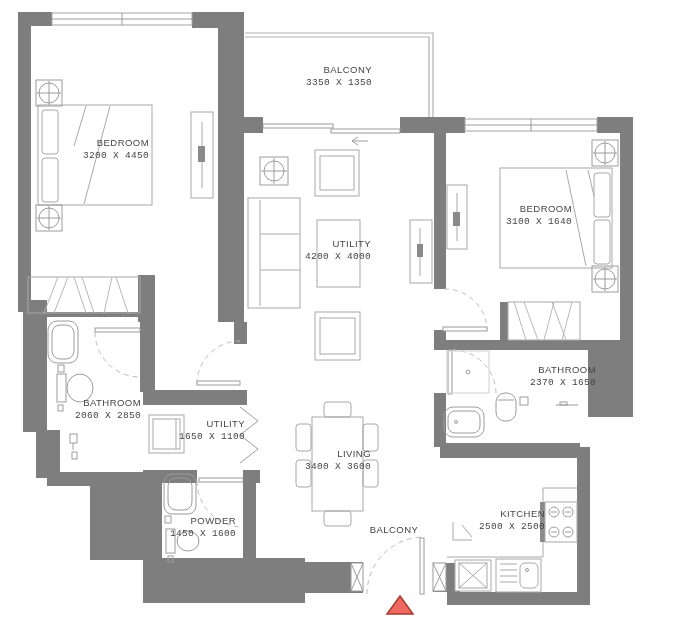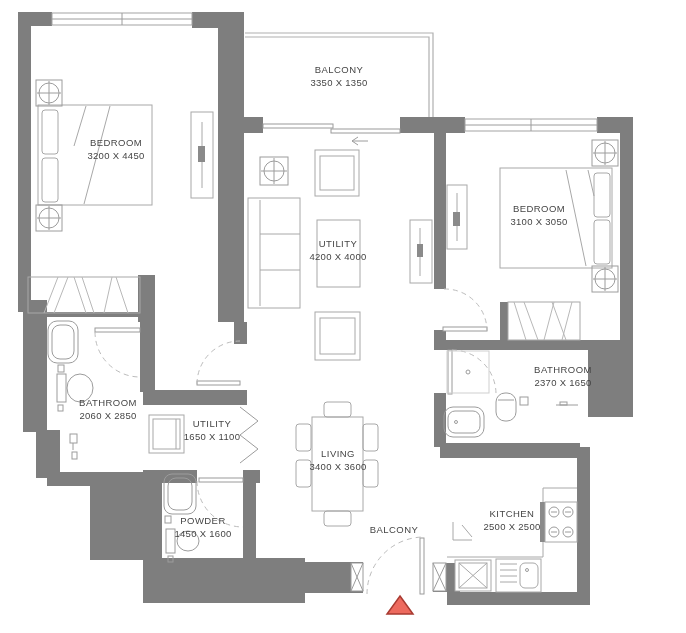--- a/index.html
+++ b/index.html
@@ -1,21 +1,21 @@
 <!DOCTYPE html>
 <html><head>
 <meta charset="utf-8">
 <style>
   body{margin:0;background:#fff;font-family:"Liberation Sans",sans-serif;}
   .plan{position:relative;width:686px;height:633px;background:#fff;overflow:hidden;}
   .plan svg{position:absolute;left:0;top:0;}
-  .lbl{position:absolute;transform:translate(-50%,-50%);text-align:center;
+  .lbl{position:absolute;transform:translate(-50%,-50%);text-align:right;
        font:9.5px/1.35 "Liberation Sans",sans-serif;color:#454545;
        letter-spacing:.45px;white-space:nowrap;}
-  .lbl .dims{letter-spacing:.3px;}
+  .lbl .dims{letter-spacing:.3px;font-family:Liberation Mono, monospace;}
   .wall{fill:#7e7e7e;}
   .furn{fill:none;stroke:#a8a8a8;stroke-width:1;}
   .furnw{fill:#fff;stroke:#a8a8a8;stroke-width:1;}
   .fix{fill:none;stroke:#9c9c9c;stroke-width:1;}
   .hatch{stroke:#b8b8b8;stroke-width:1;}
   .dash{fill:none;stroke:#bcbcbc;stroke-width:1;stroke-dasharray:5 4;}
   .leaf{fill:#fff;stroke:#9a9a9a;stroke-width:1;}
   .winf{fill:#fff;stroke:#a3a3a3;stroke-width:1;}
   .rail{fill:none;stroke:#b0b0b0;stroke-width:1.2;}
   .dark{fill:#8a8a8a;}
@@ -326,21 +326,21 @@
   <div class="lbl" style="left:339px;top:77px">
     <div>BALCONY</div>
     <div class="dims">3350 X 1350</div>
   </div>
   <div class="lbl" style="left:338px;top:251px">
     <div>UTILITY</div>
     <div class="dims">4200 X 4000</div>
   </div>
   <div class="lbl" style="left:539px;top:216px">
     <div>BEDROOM</div>
-    <div class="dims">3100 X 3050</div>
+    <div class="dims">3100 X 1640</div>
   </div>
   <div class="lbl" style="left:108px;top:410px">
     <div>BATHROOM</div>
     <div class="dims">2060 X 2850</div>
   </div>
   <div class="lbl" style="left:212px;top:431px">
     <div>UTILITY</div>
     <div class="dims">1650 X 1100</div>
   </div>
   <div class="lbl" style="left:203px;top:528px">

